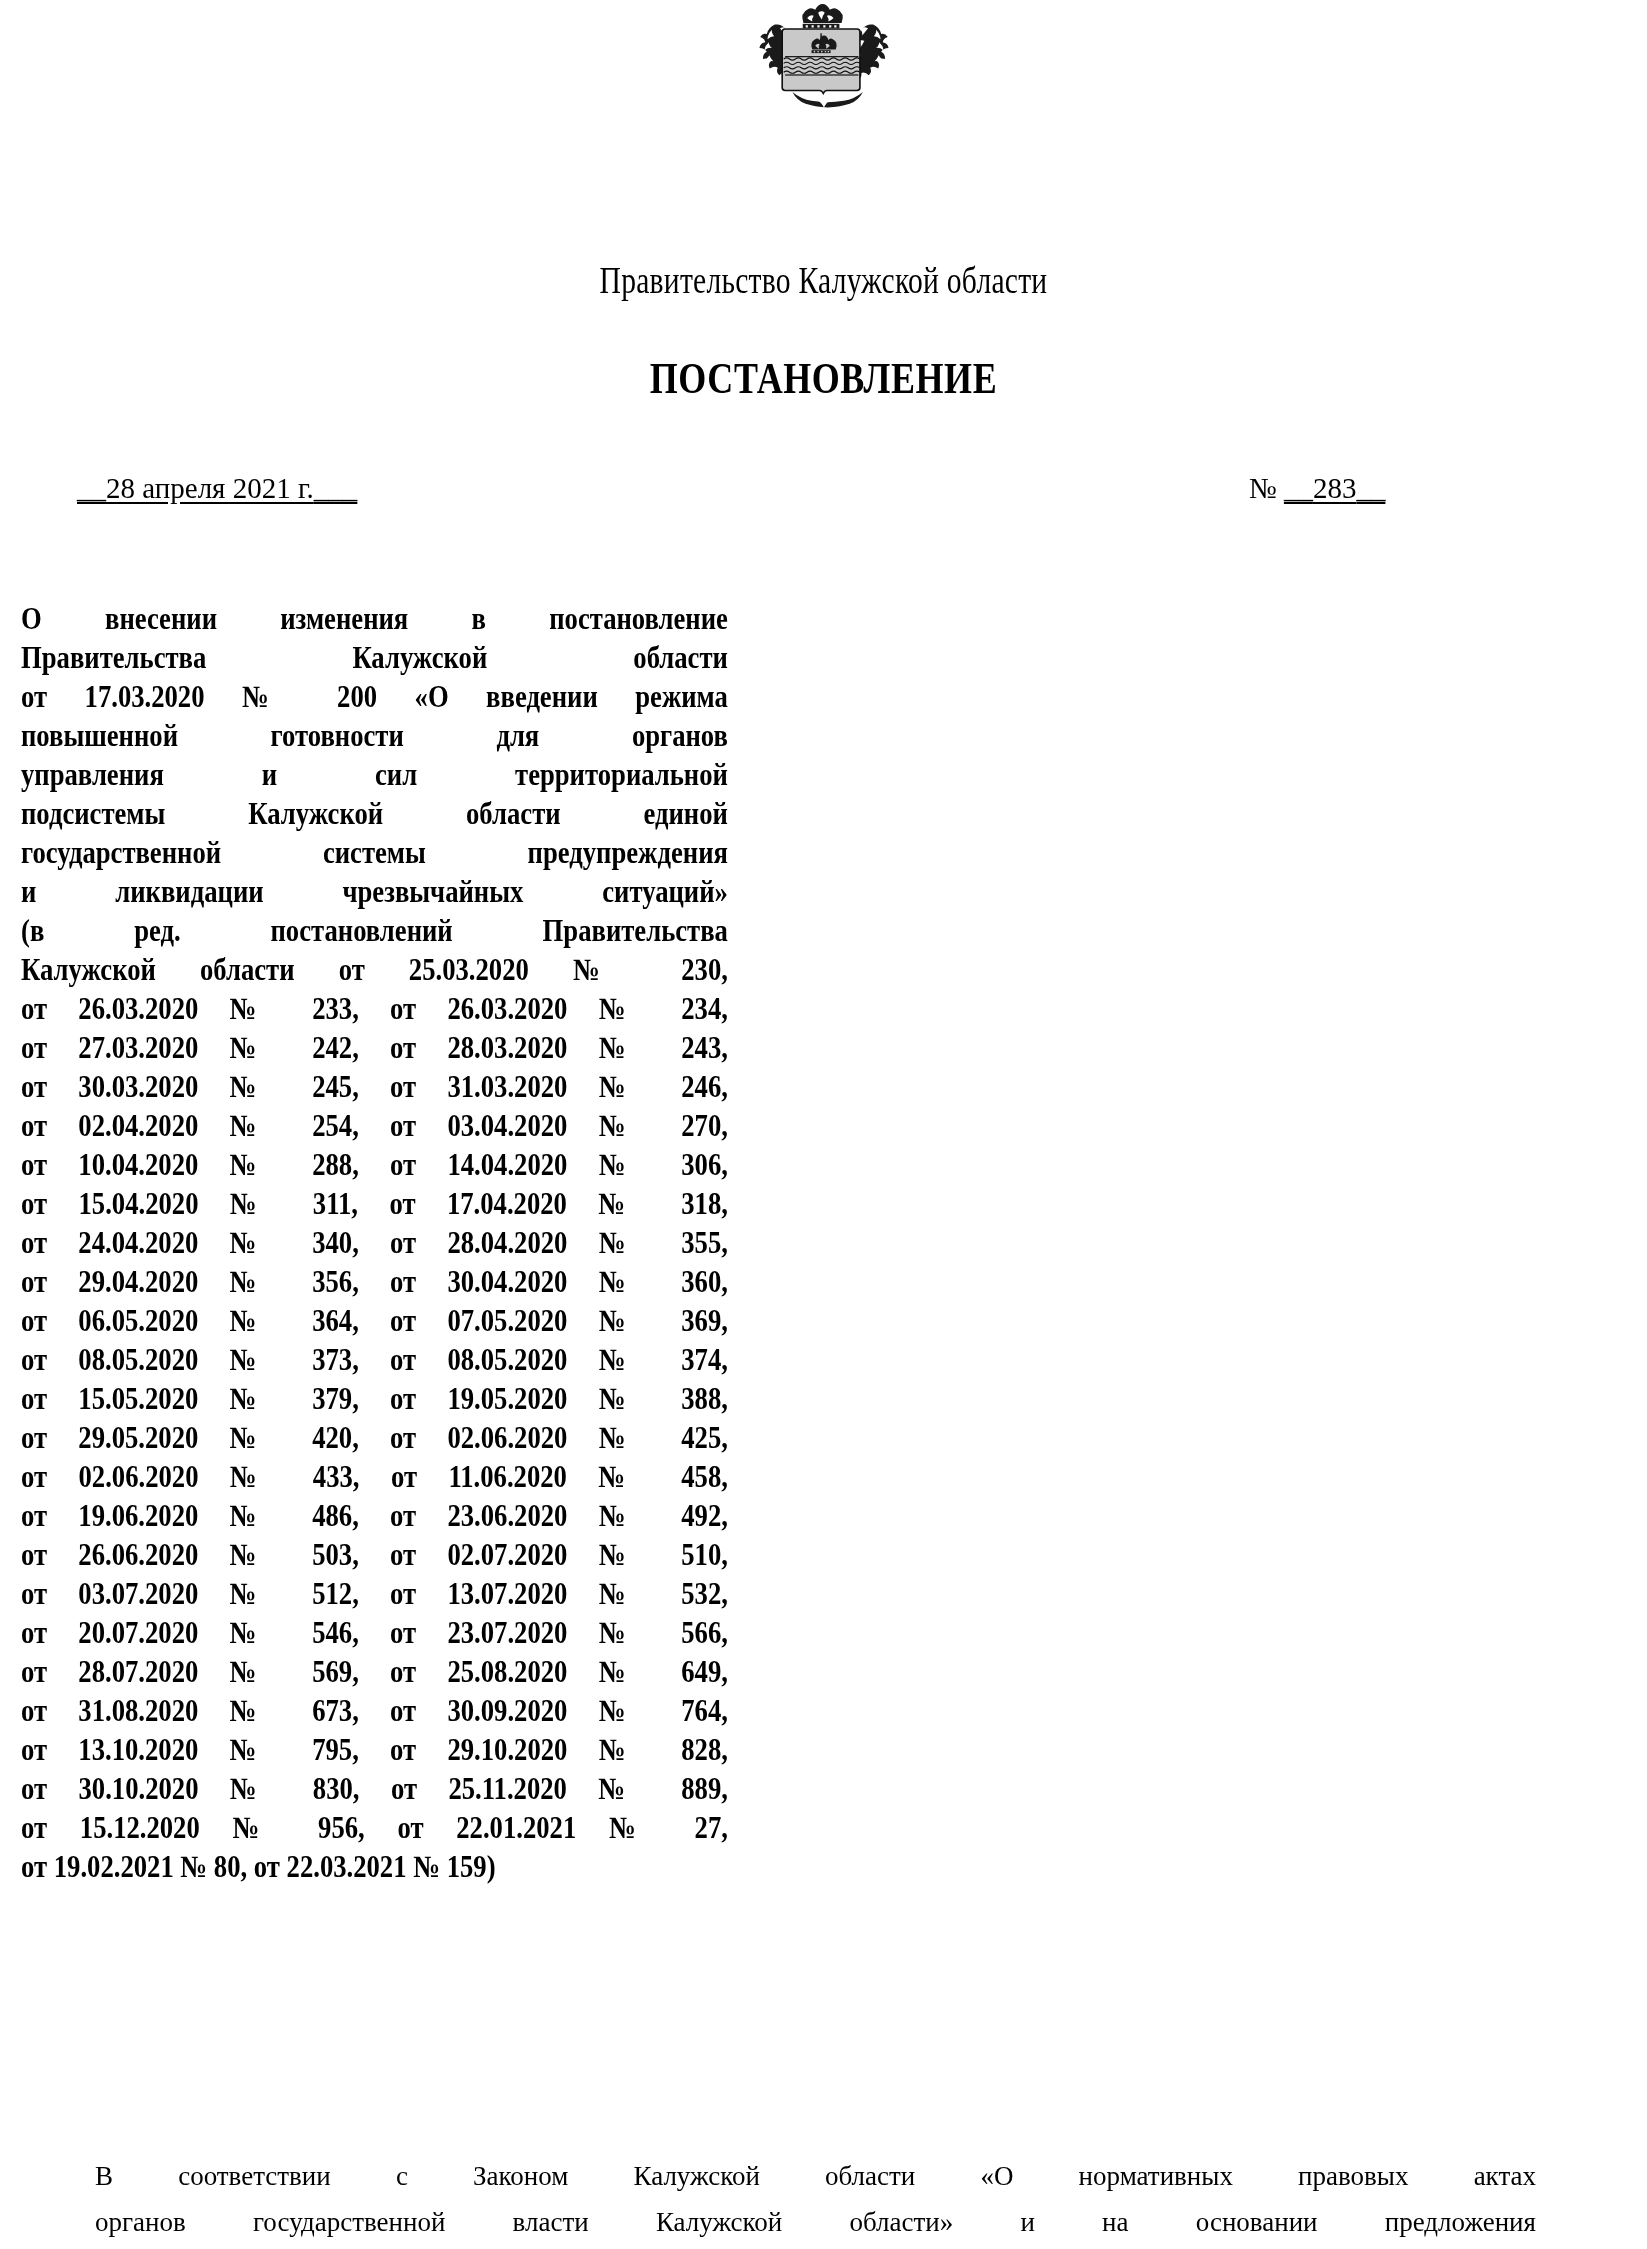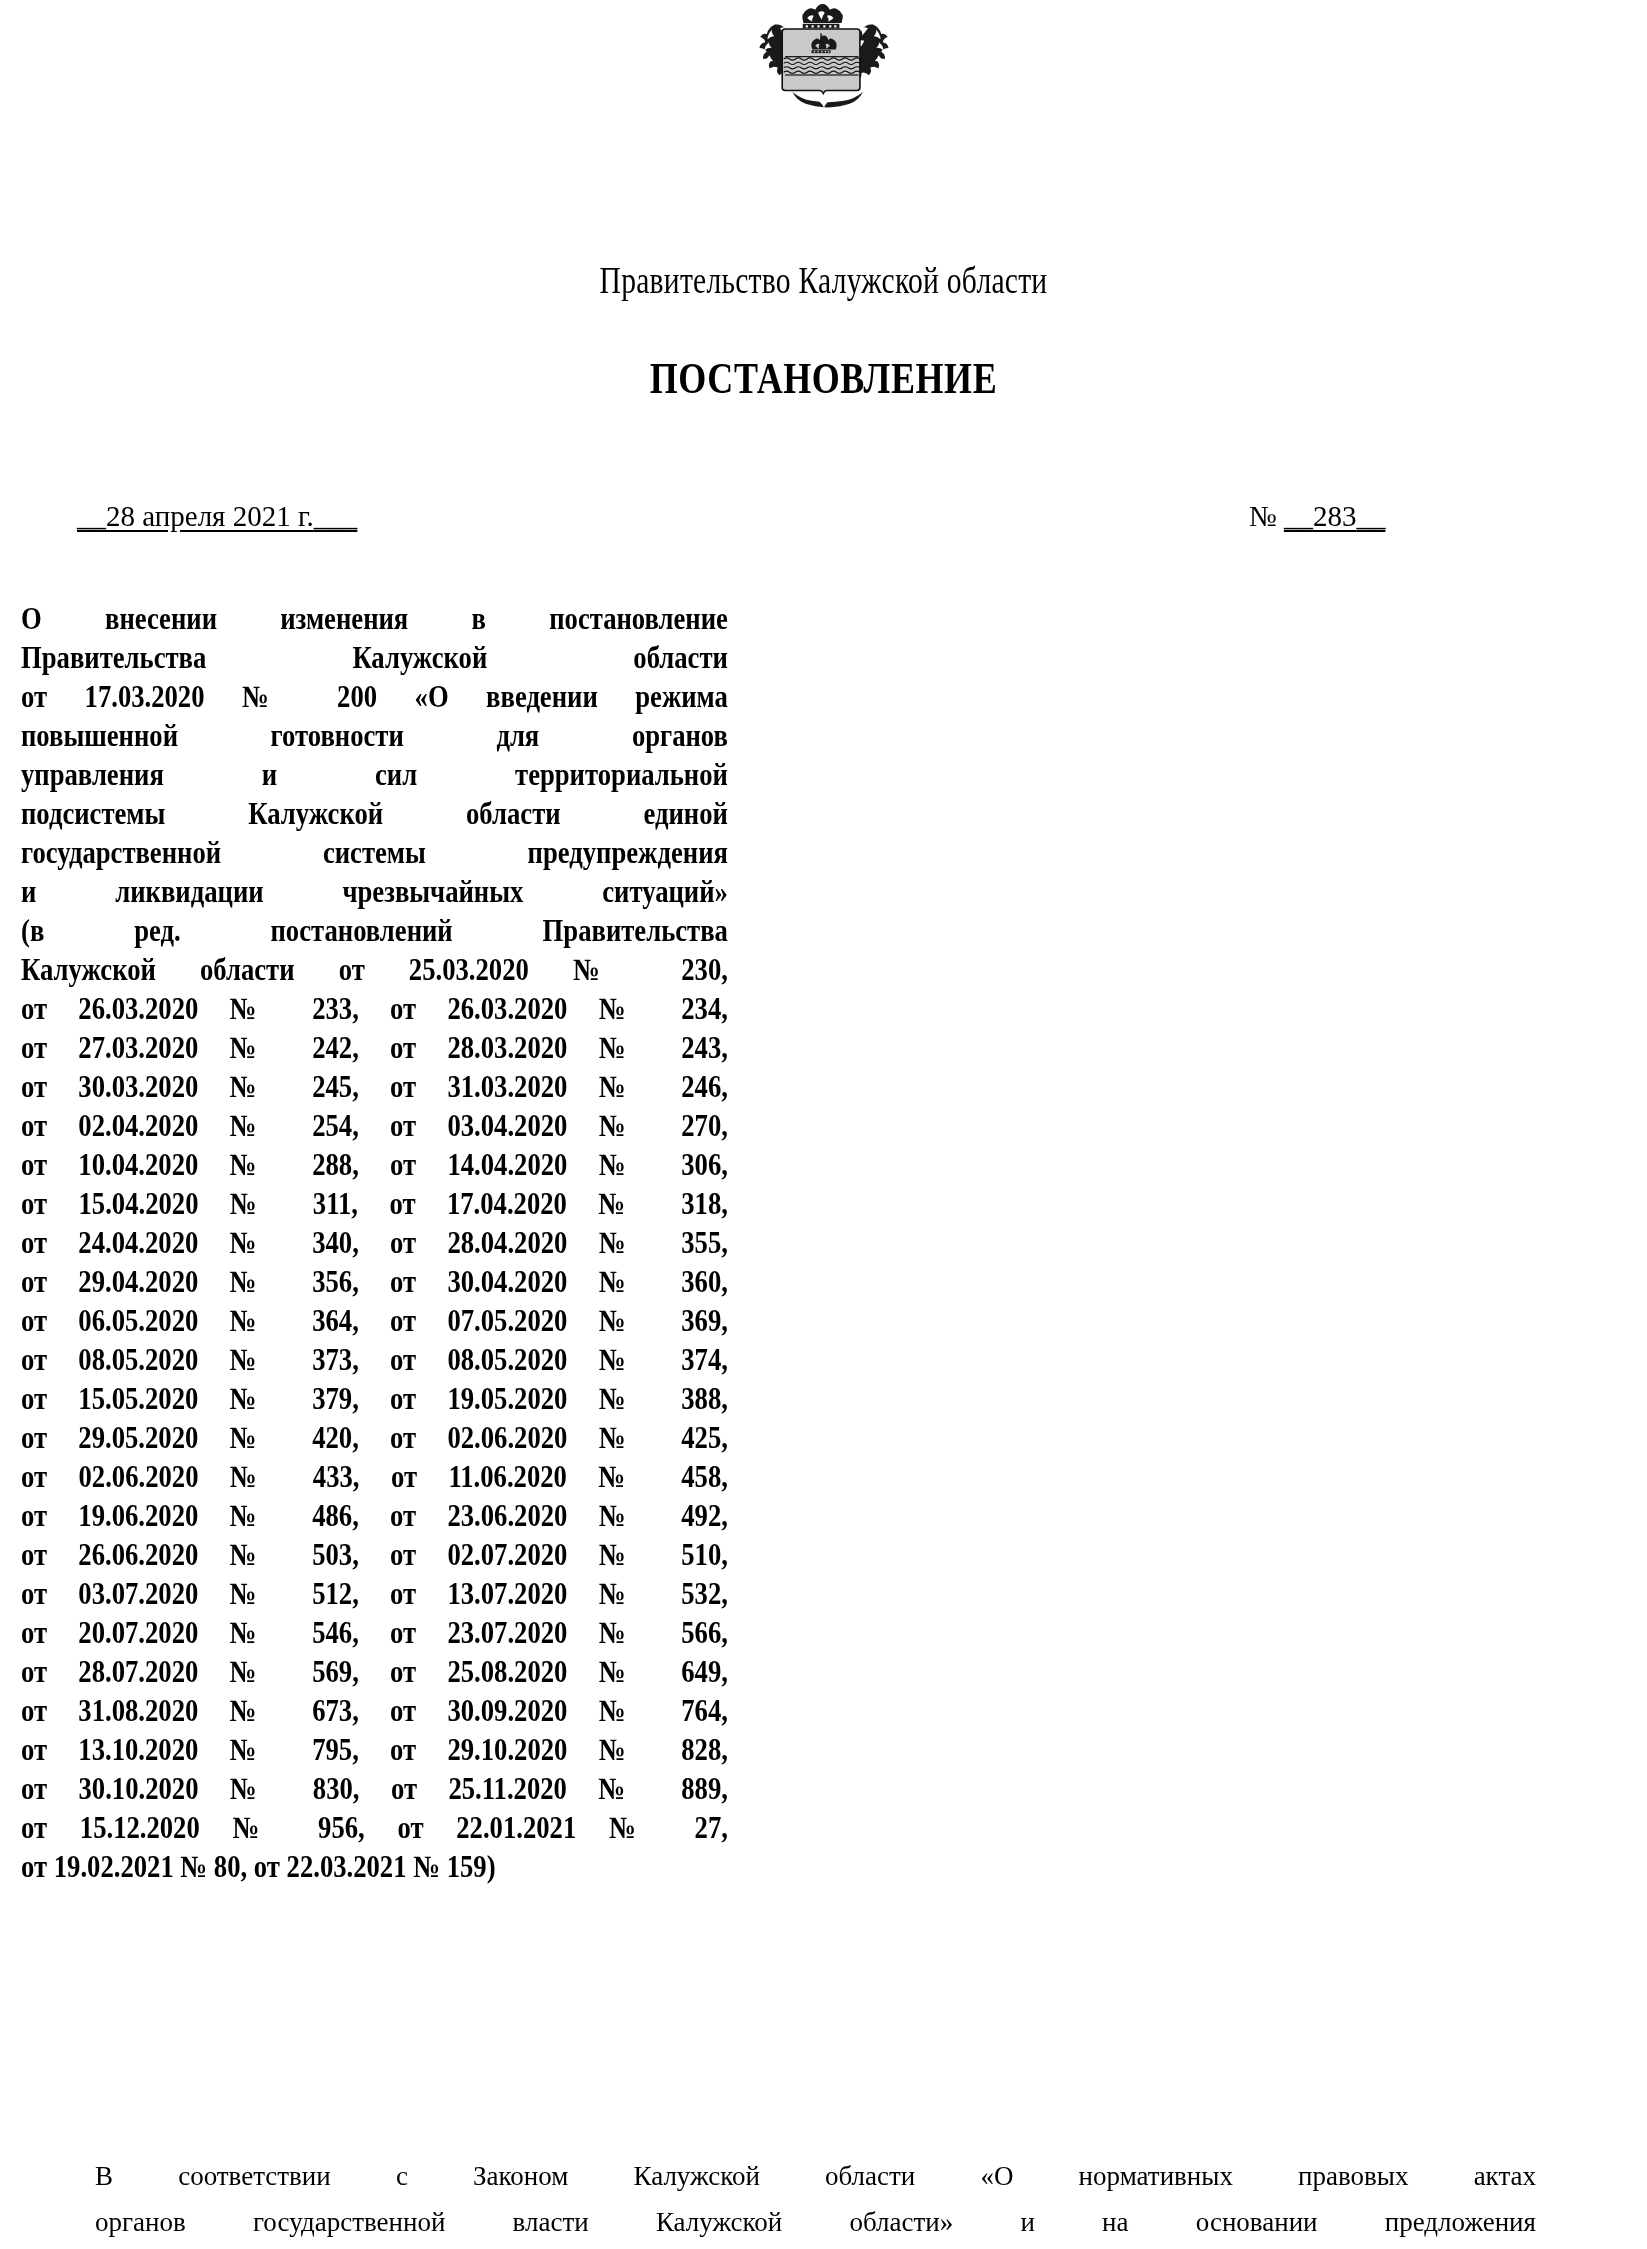--- a/index.html
+++ b/index.html
@@ -62,21 +62,20 @@
     letter-spacing: 0.7px;
   }
 
   
   .meta-row {
     position: absolute;
     left: 0;
     top: 468px;
     width: 1647px;
     height: 51px;
-    margin-top: 28px;
   }
   .meta-date {
     position: absolute;
     left: 77px;
     top: 0;
     font-size: 29px;
     line-height: 41px;
     white-space: pre;
   }
   .meta-date .u {

